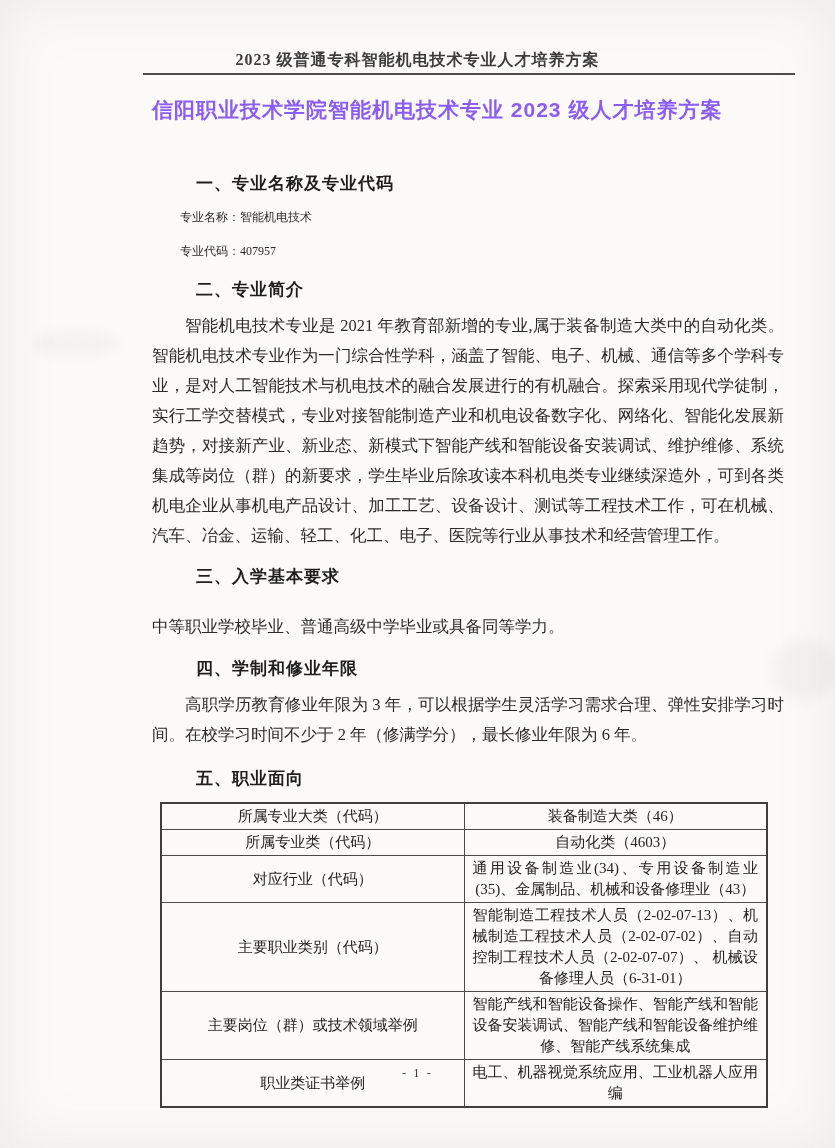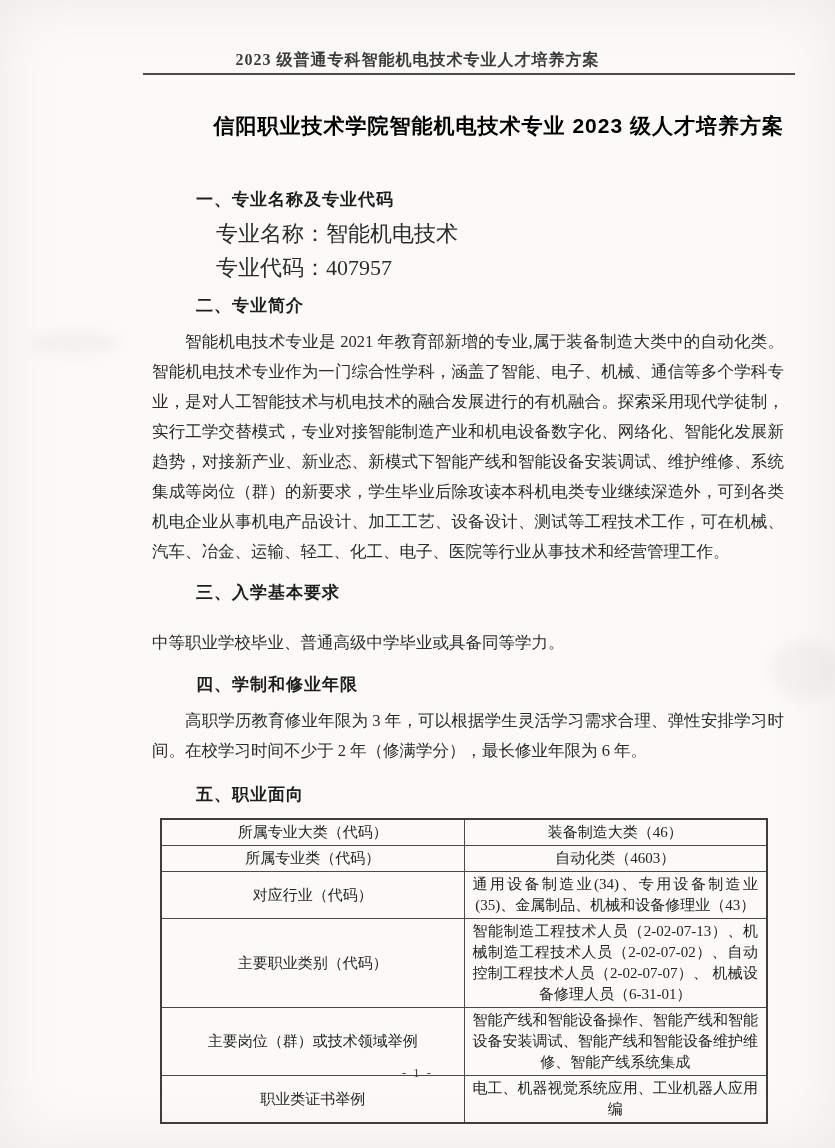--- a/index.html
+++ b/index.html
@@ -30,46 +30,46 @@
     top: 73px; left: 143px;
     width: 652px; height: 2px;
     background: #4c4c4a;
   }
   .content {
     position: absolute;
     top: 92px; left: 152px;
     width: 632px;
   }
   .doc-title {
-    text-align: right;
+    text-align: left;
     font-family: "Liberation Sans", "DejaVu Sans", sans-serif;
     font-size: 21px;
     font-weight: 700;
     letter-spacing: 1px;
-    color: #000000;
-    margin-top: 20px;
+    color: #8b5cf6;
+    margin-top: 4px;
   }
   .sec-heading {
     font-family: "Liberation Sans", "DejaVu Sans", sans-serif;
     font-size: 17px;
     font-weight: 700;
     color: #1e1e1e;
     letter-spacing: 1px;
     margin-left: 44px;
     line-height: 24px;
   }
   .h1 { margin-top: 48px; }
   .h2 { margin-top: 14px; }
   .h3 { margin-top: 14px; }
   .h4 { margin-top: 16px; }
   .h5 { margin-top: 17px; }
   .kv-line {
-    margin-left: 64px;
+    margin-left: 28px;
     margin-top: 9px;
-    font-size: 22px;
+    font-size: 12px;
     line-height: 25px;
     color: #2b2b2b;
   }
   .body-para {
     margin-top: 9px;
     font-size: 16.5px;
     line-height: 30px;
     text-align: justify;
     text-indent: 2em;
     color: #2b2b2b;

